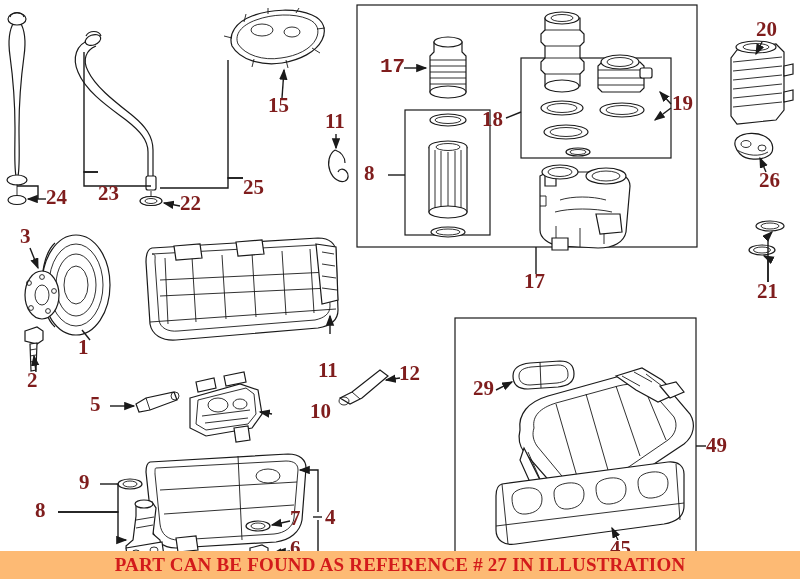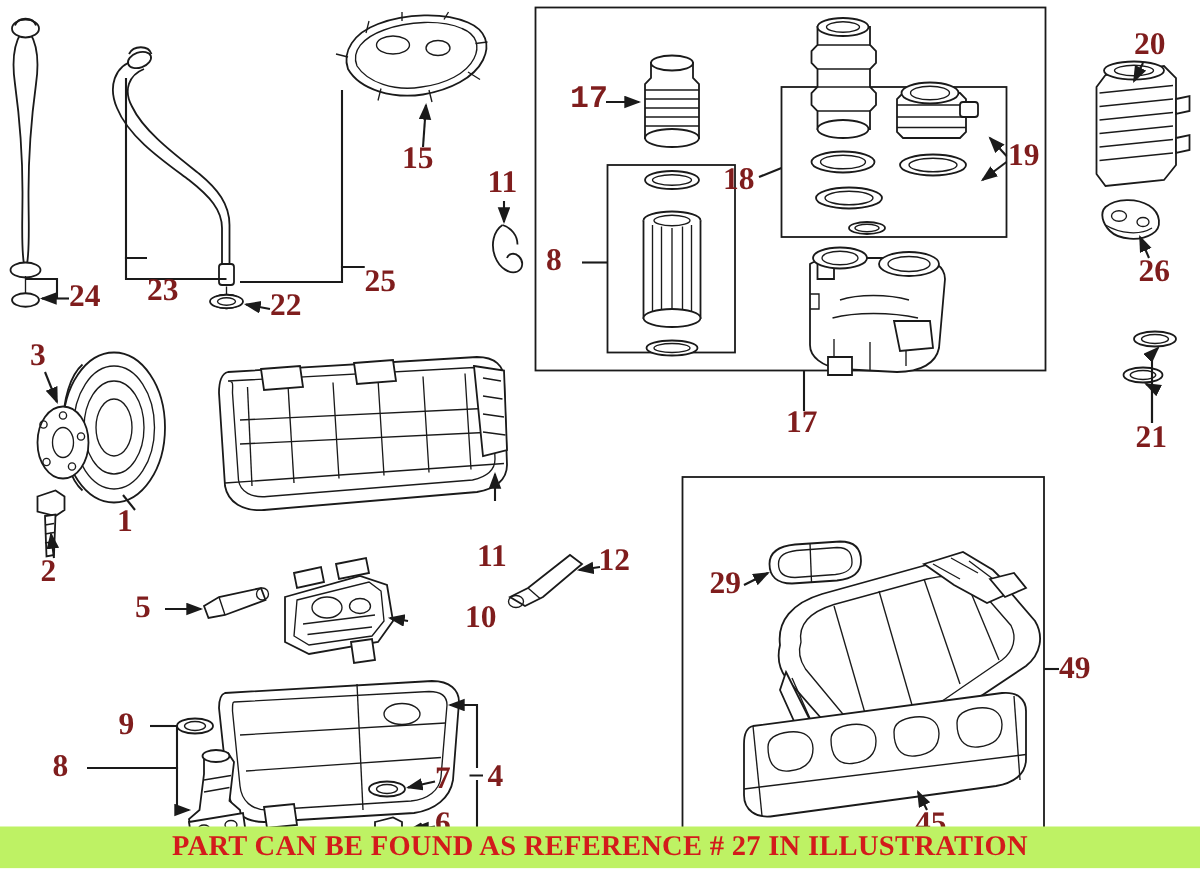--- a/index.html
+++ b/index.html
@@ -33,21 +33,21 @@
   }
   #footer-banner {
     position: absolute;
     left: 0;
     bottom: 0;
     width: 800px;
     height: 28px;
     display: flex;
     align-items: center;
     justify-content: center;
-    background: #bef264;
+    background: #fdba74;
   }
   #footer-text {
     font-family: "Liberation Serif", serif;
     font-weight: bold;
     font-size: 19px;
     letter-spacing: 0.2px;
     color: #d31b1b;
     white-space: nowrap;
   }
 </style>

